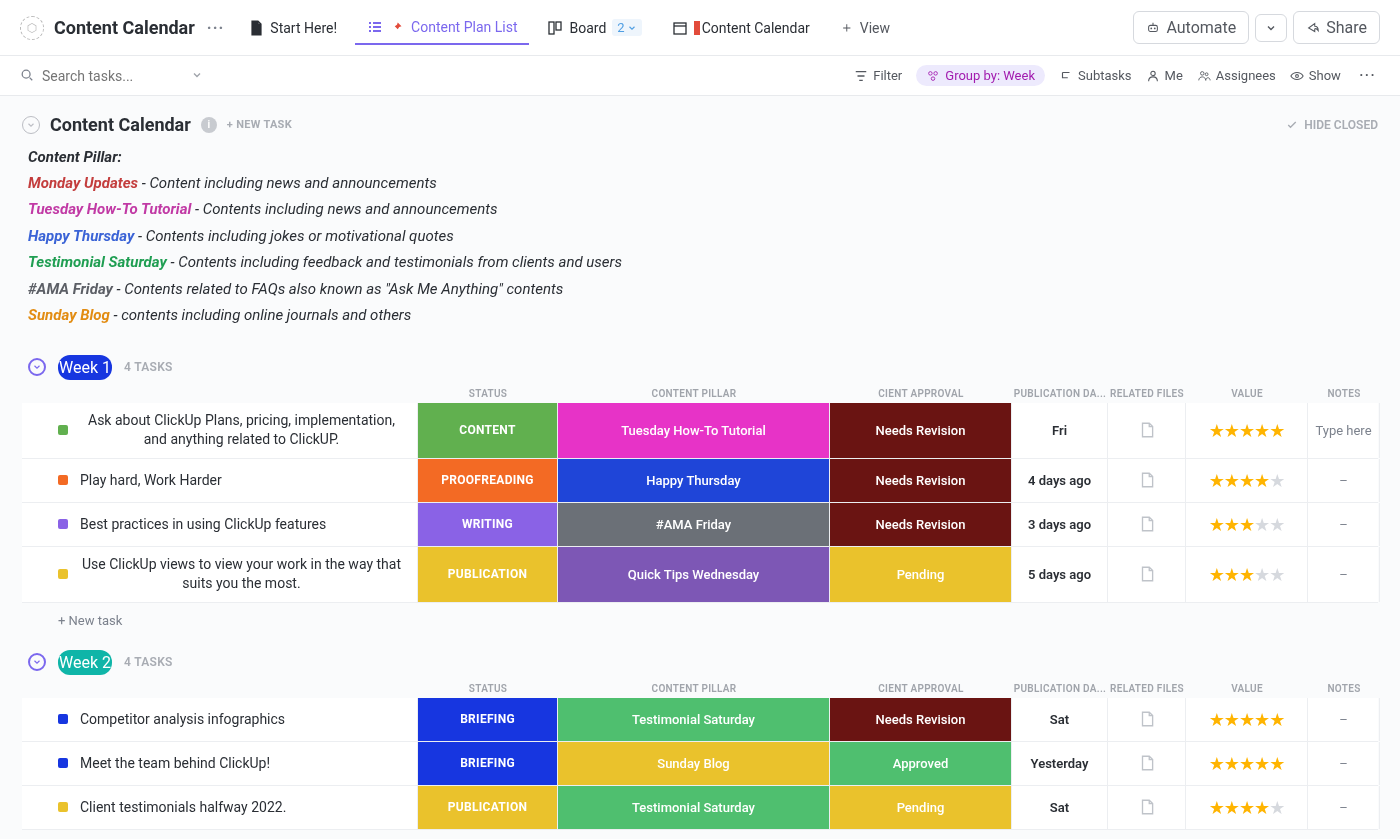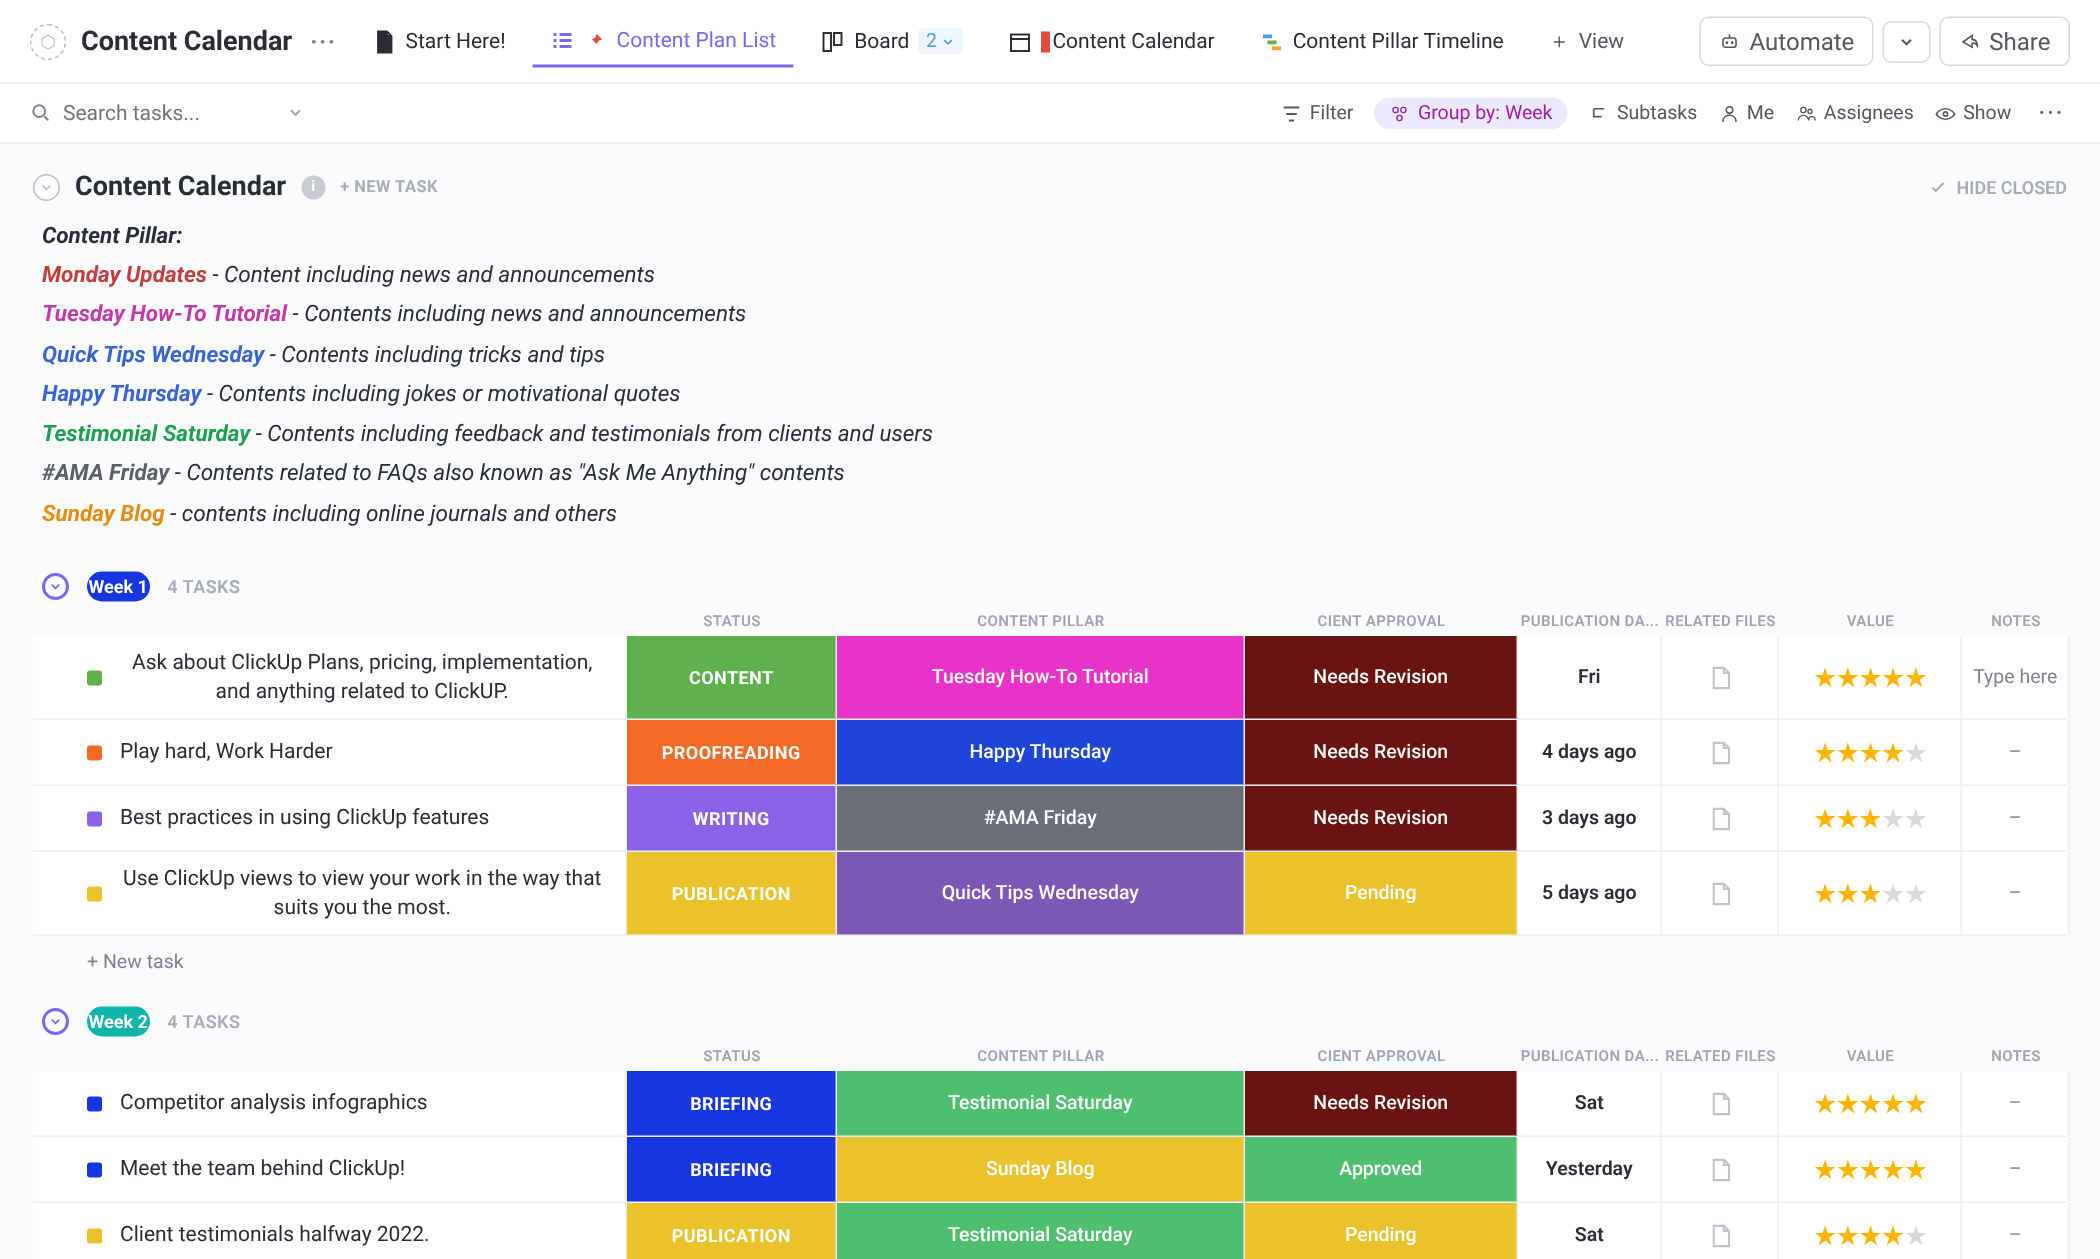--- a/index.html
+++ b/index.html
@@ -39,21 +39,21 @@
 .desc-block { padding-left: 6px; margin-bottom: 26px; font-style: italic; font-size: 15px; line-height: 1.7; color:#2a2e34;}
 .desc-block .label { font-weight: 700; }
 .desc-block .row { margin-bottom: 1px; }
 .desc-block .dash { color:#2a2e34; font-weight:400; }
 .desc-block .desc { color:#2a2e34; font-weight:400; }
 
 
 .group { margin-bottom: 22px; }
 .group-head { display: flex; align-items: center; gap: 12px; margin-bottom: 4px; }
 .chev-group { width: 18px; height: 18px; border: 2px solid #7b68ee; border-radius: 50%; display:flex; align-items:center; justify-content:center; color:#7b68ee; font-size:10px; margin-left:6px; }
-.week-pill { background: #1736e0; color: #fff; font-weight: 700; font-size: 12px; padding: 3px 1px; border-radius: 12px; }
+.week-pill { background: #1736e0; color: #fff; font-weight: 400; font-size: 16px; padding: 3px 1px; border-radius: 12px; }
 .week-pill.w2 { background:#0fb5a8; }
 .task-count { color:#a8acb3; font-size:12px; font-weight:600; letter-spacing:0.3px; }
 
 .col-headers { display:flex; font-size:10px; color:#a0a4ab; font-weight:600; letter-spacing:0.3px; text-transform:uppercase; }
 .col { text-align:center; padding:4px 0; }
 .c-task { width:396px; flex:none; }
 .c-status { width:140px; flex:none; }
 .c-pillar { width:272px; flex:none; }
 .c-approval { width:182px; flex:none; }
 .c-pubdate { width:96px; flex:none; }
@@ -199,28 +199,20 @@
       </span>
   </div>
   <div class="view-tab">
     <span class="tab-icon">
         <svg width="16" height="16">
           <use href="#i-cal"></use>
         </svg>
       </span>
     <span style="width:6px;height:14px;background:#e24b3b;margin-right:-4px"></span>
     <span>Content Calendar</span>
-  </div>
-  <div class="view-tab">
-    <span class="tab-icon">
-        <svg width="16" height="16">
-          <use href="#i-timeline"></use>
-        </svg>
-      </span>
-    <span>Content Pillar Timeline</span>
   </div>
   <div class="view-tab" style="color:#54585f">
     <span>＋</span>
     <span>View</span>
   </div>
 
   <div class="spacer"></div>
   <button class="btn-outline">
     <span class="icon-sm">
         <svg width="14" height="14">
@@ -332,21 +324,20 @@
         </span>
       <span>HIDE CLOSED</span>
     </span>
   </div>
 
   <div class="desc-block">
     <div class="label">Content Pillar:</div>
     <div id="pillars-container">
         <div class="row"><span class="label" style="color:#c33d3d">Monday Updates</span><span class="dash"> - </span><span class="desc">Content including news and announcements</span></div>
         <div class="row"><span class="label" style="color:#c13aa5">Tuesday How-To Tutorial</span><span class="dash"> - </span><span class="desc">Contents including news and announcements</span></div>
-        <div class="row"><span class="label" style="color:#3a63d6">Quick Tips Wednesday</span><span class="dash"> - </span><span class="desc">Contents including tricks and tips</span></div>
         <div class="row"><span class="label" style="color:#3a63d6">Happy Thursday</span><span class="dash"> - </span><span class="desc">Contents including jokes or motivational quotes</span></div>
         <div class="row"><span class="label" style="color:#1f9e52">Testimonial Saturday</span><span class="dash"> - </span><span class="desc">Contents including feedback and testimonials from clients and users</span></div>
         <div class="row"><span class="label" style="color:#5c5f66">#AMA Friday</span><span class="dash"> - </span><span class="desc">Contents related to FAQs also known as "Ask Me Anything" contents</span></div>
         <div class="row"><span class="label" style="color:#e28c12">Sunday Blog</span><span class="dash"> - </span><span class="desc">contents including online journals and others</span></div>
       </div>
   </div>
 
   <div id="groups-container">
       <div class="group">
         <div class="group-head">

